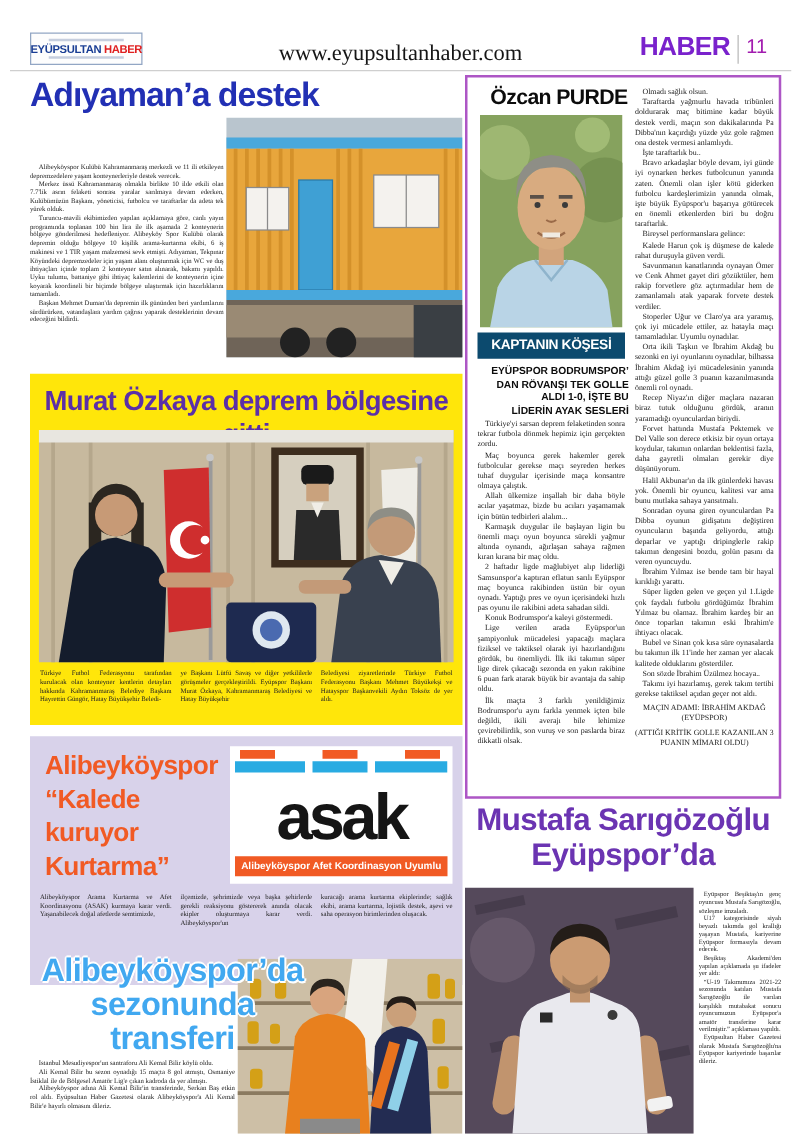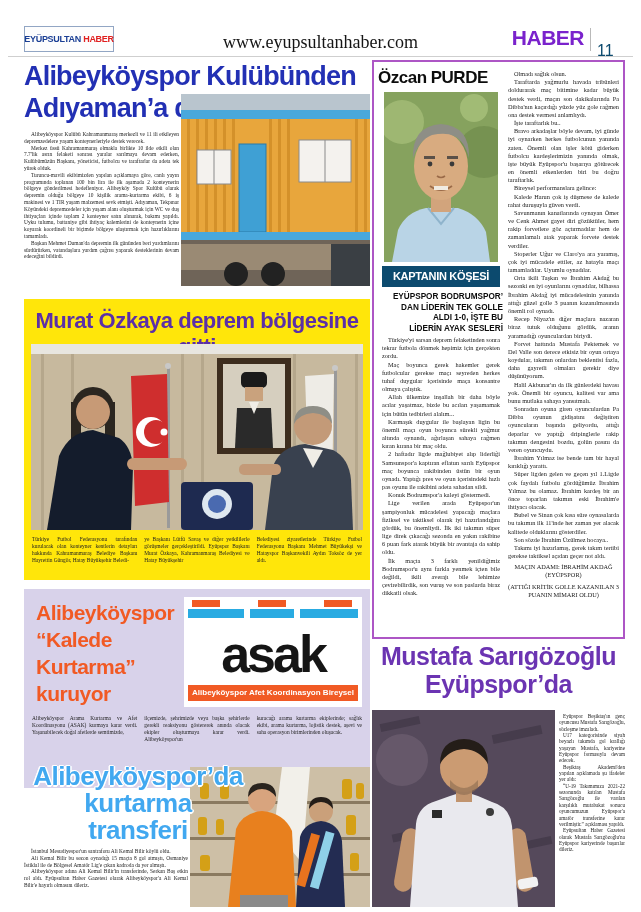--- a/index.html
+++ b/index.html
@@ -4,28 +4,28 @@
 <style>
   *{margin:0;padding:0;box-sizing:border-box}
   html,body{background:#fff}
   body{width:641px;height:912px;position:relative;font-family:"Liberation Sans",sans-serif;color:#111}
   .page{position:absolute;left:0;top:0;width:641px;height:912px;background:#fff;overflow:hidden}
   .abs{position:absolute}
   .serif{font-family:"Liberation Serif",serif}
 
   
   .masthead{left:24px;top:26px;width:90px;height:26px;border:1px solid #92a6c4;background:#fdfdfd;
-            display:flex;align-items:center;justify-content:center}
+            display:flex;flex-direction:column;align-items:center;justify-content:center}
   .masthead .tag{width:60px;height:2px;background:#c6cede;margin:1px 0}
   .masthead .nm{font-size:9px;font-weight:bold;letter-spacing:-0.3px;white-space:nowrap}
   .nm .b{color:#1a3e94}.nm .r{color:#e02020}
   .site{left:0;top:32px;width:641px;text-align:center;font-size:18px;font-family:"Liberation Serif",serif;color:#151515}
   .section{left:500px;top:26px;width:84px;text-align:right;font-size:21px;font-weight:bold;color:#7a22cc;letter-spacing:-0.5px}
   .hdiv{left:590px;top:28px;width:1px;height:23px;background:#b9b9b9}
-  .pnum{left:597px;top:42px;font-size:16px;color:#0c4a6e}
+  .pnum{left:597px;top:29px;font-size:16px;color:#a21caf}
   .hrule{left:8px;top:56px;width:625px;height:1px;background:#cfcfcf}
 
   
   .a1-title{left:24px;top:60px;width:352px;font-size:27px;font-weight:bold;color:#2230b4;line-height:32px;letter-spacing:-0.8px}
   .a1-img{left:181px;top:94px;width:189px;height:192px}
   .a1-body{left:24px;top:131px;width:155px;height:172px;overflow:hidden;font-size:5.4px;line-height:1.26;color:#1c1c1c}
   .bp{text-indent:7px;text-align:justify;margin:0}
 
   
   .yellow{left:24px;top:299px;width:346px;height:281px;background:#ffe60a}
@@ -43,21 +43,21 @@
   .asak-cols{position:absolute;left:8px;top:126px;width:330px;display:flex;gap:7px}
 
   
   .santra-title{left:24px;top:763px;width:228px;text-align:center;font-size:26px;font-weight:bold;color:#41a8f0;line-height:27px;letter-spacing:-0.5px;
      text-shadow:-1.5px 0 0 #fff,1.5px 0 0 #fff,0 -1.5px 0 #fff,0 1.5px 0 #fff,1px 1px 0 #fff,-1px -1px 0 #fff;z-index:3}
   .santra-img{left:190px;top:767px;width:180px;height:140px;z-index:1}
   .santra-body{left:24px;top:848px;width:164px;height:60px;overflow:hidden;font-size:5.4px;line-height:1.26;color:#1c1c1c;z-index:3}
 
   
   .kk-box{left:372px;top:60px;width:253px;height:579px;border:2px solid #ad56c5;background:#fff}
-  .kk-author{position:absolute;left:4px;top:6px;width:124px;text-align:left;font-size:17px;font-weight:bold;letter-spacing:-0.5px;color:#0c0c0c}
+  .kk-author{position:absolute;left:4px;top:6px;width:124px;text-align:right;font-size:17px;font-weight:bold;letter-spacing:-0.5px;color:#0c0c0c}
   .kk-photo{position:absolute;left:10px;top:30px;width:114px;height:170px}
   .kk-badge{position:absolute;left:8px;top:204px;width:118px;height:21px;background:#0c4a6e;color:#fff;font-weight:bold;font-size:11px;text-align:center;line-height:21px;letter-spacing:-0.3px}
   .kk-sub{position:absolute;left:5px;top:230px;width:124px;text-align:right;font-weight:bold;font-size:8.2px;line-height:1.3;color:#0c0c0c}
   .kk-col{font-family:"Liberation Serif",serif;font-size:6.3px;line-height:1.3;text-align:justify;color:#1a1a1a;overflow:hidden}
   .kk-col .bp{text-indent:6px}
   .kk-col1{position:absolute;left:8px;top:274px;width:118px;height:296px}
   .kk-col2{position:absolute;left:134px;top:8px;width:111px;height:562px}
   .motm{font-family:"Liberation Serif",serif;font-size:6.3px;line-height:1.3;text-align:center;margin-top:3px;color:#1a1a1a}
 
   
@@ -76,21 +76,20 @@
     <div class="nm"><span class="b">EYÜPSULTAN</span> <span class="r">HABER</span></div>
     <div class="tag"></div>
   </div>
   <div class="abs site">www.eyupsultanhaber.com</div>
   <div class="abs section">HABER</div>
   <div class="abs hdiv"></div>
   <div class="abs pnum">11</div>
   <div class="abs hrule"></div>
 
   <div class="abs a1-title">
-    <div>Alibeyköyspor Kulübünden</div>
     <div>Adıyaman’a destek</div>
   </div>
   <svg class="abs a1-img" viewBox="0 0 189 192">
     <rect width="189" height="192" fill="#b9c5ce"></rect>
     <rect x="0" y="16" width="189" height="9" fill="#49a8dc"></rect>
     <rect x="0" y="25" width="189" height="113" fill="#e8a63c"></rect>
     <g fill="#d4912a">
       <rect x="6" y="25" width="3" height="113"></rect>
         <rect x="15" y="25" width="3" height="113"></rect>
         <rect x="24" y="25" width="3" height="113"></rect>
@@ -169,34 +168,34 @@
       <div class="cap">Türkiye Futbol Federasyonu tarafından kurulacak olan konteyner kentlerin detayları hakkında Kahramanmaraş Belediye Başkanı Hayrettin Güngör, Hatay Büyükşehir Beledi-</div>
       <div class="cap">ye Başkanı Lütfü Savaş ve diğer yetkililerle görüşmeler gerçekleştirildi. Eyüpspor Başkanı Murat Özkaya, Kahramanmaraş Belediyesi ve Hatay Büyükşehir</div>
       <div class="cap">Belediyesi ziyaretlerinde Türkiye Futbol Federasyonu Başkanı Mehmet Büyükekşi ve Hatayspor Başkanvekili Aydın Toksöz de yer aldı.</div>
     </div>
   </div>
 
   <div class="abs asak">
     <div class="asak-title">
       <div>Alibeyköyspor</div>
       <div>“Kalede</div>
+      <div>kuruyor</div>
       <div>Kurtarma”</div>
-      <div>kuruyor</div>
     </div>
     <div class="asak-logo">
       <svg width="170" height="26" viewBox="0 0 170 26">
         <rect x="4" y="3" width="28" height="7" fill="#f15a24"></rect>
           <rect x="70" y="3" width="28" height="7" fill="#f15a24"></rect>
           <rect x="136" y="3" width="28" height="7" fill="#f15a24"></rect>
         <rect x="0" y="12" width="56" height="9" fill="#29abe2"></rect>
           <rect x="62" y="12" width="44" height="9" fill="#29abe2"></rect>
           <rect x="112" y="12" width="58" height="9" fill="#29abe2"></rect>
       </svg>
       <div class="asak-word">asak</div>
-      <div class="asak-bar">Alibeyköyspor Afet Koordinasyon Bireysel</div>
+      <div class="asak-bar">Alibeyköyspor Afet Koordinasyon Uyumlu</div>
     </div>
     <div class="asak-cols">
       <div class="cap">Alibeyköyspor Arama Kurtarma ve Afet Koordinasyonu (ASAK) kurmaya karar verdi. Yaşanabilecek doğal afetlerde semtimizde,</div>
       <div class="cap">ilçemizde, şehrimizde veya başka şehirlerde gerekli reaksiyonu göstererek anında olacak ekipler oluşturmaya karar verdi. Alibeyköyspor'un</div>
       <div class="cap">kuracağı arama kurtarma ekiplerinde; sağlık ekibi, arama kurtarma, lojistik destek, aşevi ve saha operasyon birimlerinden oluşacak.</div>
     </div>
   </div>
 
   <svg class="abs santra-img" viewBox="0 0 180 140">
     <rect width="180" height="140" fill="#cdbfa6"></rect>
@@ -222,21 +221,21 @@
     <path d="M38 140 L46 62 Q52 46 72 44 Q94 46 102 64 L106 140 Z" fill="#e8801e"></path>
     <rect x="50" y="128" width="48" height="12" fill="#8a8a8a"></rect>
     <circle cx="131" cy="44" r="12" fill="#caa07a"></circle>
     <path d="M119 42 Q119 30 131 30 Q143 30 143 42 Q138 35 131 35 Q124 35 119 42 Z" fill="#241d18"></path>
     <path d="M106 140 L110 70 Q114 56 131 54 Q149 56 152 74 L155 140 Z" fill="#232c52"></path>
     <rect x="114" y="66" width="9" height="54" fill="#e8731e" transform="rotate(16 118 92)"></rect>
     <rect x="128" y="64" width="9" height="58" fill="#8fd0e8" transform="rotate(16 132 92)"></rect>
   </svg>
   <div class="abs santra-title">
     <div>Alibeyköyspor’da</div>
-    <div>kurtarma</div>
+    <div>sezonunda</div>
     <div>transferi</div>
   </div>
   <div class="abs santra-body serif">
       <p class="bp">İstanbul Mesudiyespor'un santraforu Ali Kemal Bilir köylü oldu.</p>
       <p class="bp">Ali Kemal Bilir bu sezon oynadığı 15 maçta 8 gol atmıştı, Osmaniye İstiklal ile de Bölgesel Amatör Lig'e çıkan kadroda da yer almıştı.</p>
       <p class="bp">Alibeyköyspor adına Ali Kemal Bilir'in transferinde, Serkan Baş etkin rol aldı. Eyüpsultan Haber Gazetesi olarak Alibeyköyspor'a Ali Kemal Bilir'e hayırlı olmasını dileriz.</p>
     </div>
 
   <div class="abs kk-box">
     <div class="kk-author">Özcan PURDE</div>
@@ -254,21 +253,21 @@
         <rect x="63" y="64" width="11" height="3" fill="#5a5048"></rect>
       <circle cx="46" cy="72" r="2.4" fill="#3a3a3a"></circle>
         <circle cx="68" cy="72" r="2.4" fill="#3a3a3a"></circle>
       <path d="M53 84 Q57 87 61 84" fill="none" stroke="#9a6a48" stroke-width="1.6"></path>
       <path d="M46 94 Q57 102 68 94" fill="none" stroke="#9a6a48" stroke-width="1.8"></path>
       <rect x="50" y="94" width="14" height="4" fill="#f0ebe2"></rect>
     </svg>
     <div class="kk-badge">KAPTANIN KÖŞESİ</div>
     <div class="kk-sub">
       <div>EYÜPSPOR BODRUMSPOR’</div>
-      <div>DAN LİDERİN TEK GOLLE</div>
+      <div>DAN RÖVANŞI TEK GOLLE</div>
       <div>ALDI 1-0, İŞTE BU</div>
       <div>LİDERİN AYAK SESLERİ</div>
     </div>
     <div class="kk-col kk-col1">
         <p class="bp">Türkiye'yi sarsan deprem felaketinden sonra tekrar futbola dönmek hepimiz için gerçekten zordu.</p>
         <p class="bp">Maç boyunca gerek hakemler gerek futbolcular gerekse maçı seyreden herkes tuhaf duygular içerisinde maça konsantre olmaya çalıştık.</p>
         <p class="bp">Allah ülkemize inşallah bir daha böyle acılar yaşatmaz, bizde bu acıları yaşamamak için bütün tedbirleri alalım...</p>
         <p class="bp">Karmaşık duygular ile başlayan ligin bu önemli maçı oyun boyunca sürekli yağmur altında oynandı, ağırlaşan sahaya rağmen kıran kırana bir maç oldu.</p>
         <p class="bp">2 haftadır ligde mağlubiyet alıp liderliği Samsunspor'a kaptıran eflatun sarılı Eyüpspor maç boyunca rakibinden üstün bir oyun oynadı. Yaptığı pres ve oyun içerisindeki hızlı pas oyunu ile rakibini adeta sahadan sildi.</p>
         <p class="bp">Konuk Bodrumspor'a kaleyi göstermedi.</p>

